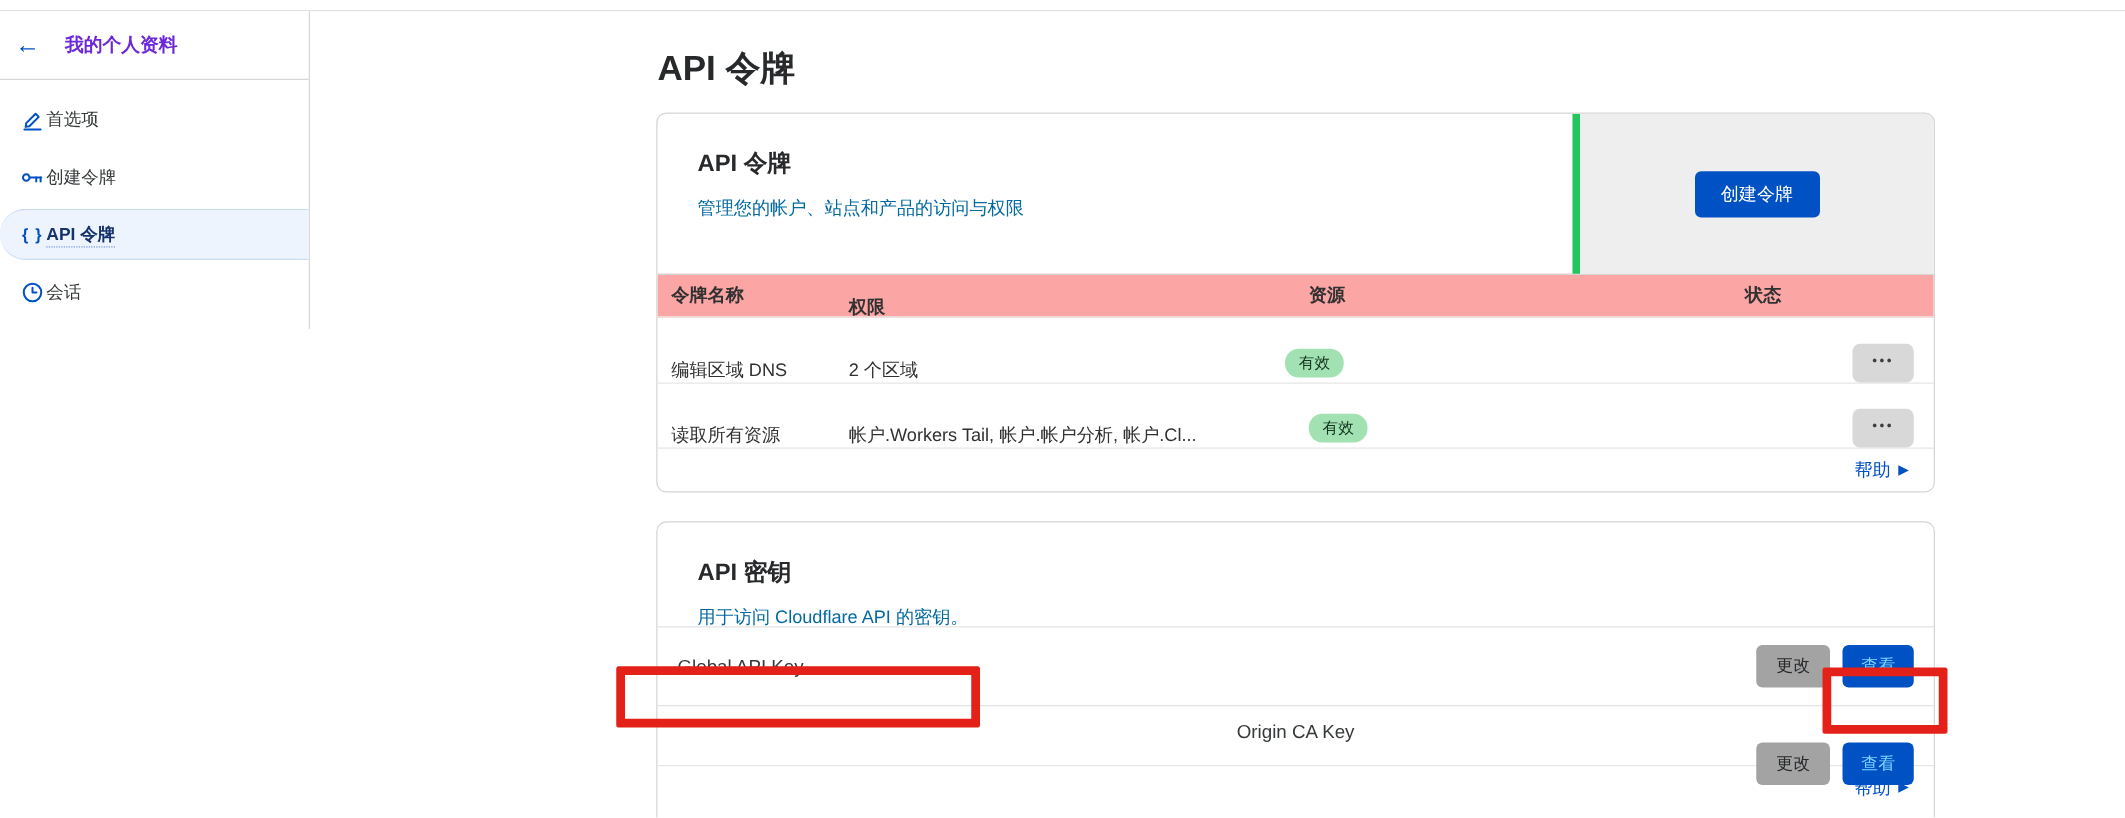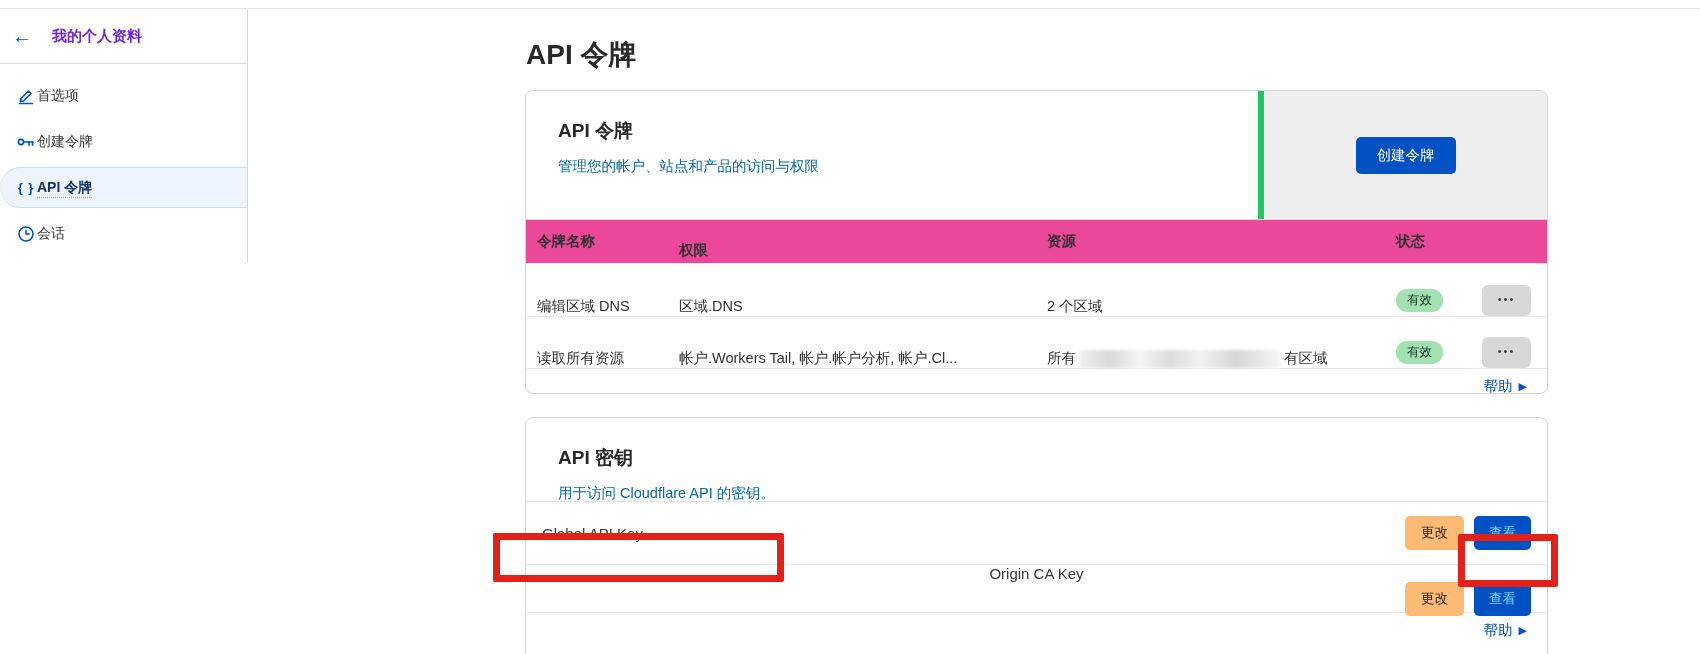--- a/index.html
+++ b/index.html
@@ -32,40 +32,40 @@
   #tokens-card{top:90px;height:304px;}
   #keys-card{top:417px;height:280px;border-radius:8px;}
 
   .card-header{display:flex;height:128px;}
   .card-header .hd-left{flex:1;padding:27px 0 0 32px;box-sizing:border-box;}
   .card-title{font-size:19px;font-weight:bold;color:#27292b;margin:0;}
   .card-desc{font-size:14.5px;color:#0369a1;margin-top:13px;}
   .hd-right{width:289px;background:#eeeeee;border-left:6px solid #22c55e;display:flex;align-items:center;justify-content:center;box-sizing:border-box;}
   .btn-primary{background:#0051c3;color:#ffffff;border:none;border-radius:5px;font-size:14.5px;padding:9px 21px;cursor:pointer;font-family:inherit;}
 
-  .tbl-head{height:45px;background:#ec4899;border-top:1px solid #d5d5d5;border-bottom:1px solid #e9e9e9;display:flex;align-items:center;font-weight:bold;font-size:14.5px;padding-left:11px;box-sizing:border-box;}
+  .tbl-head{height:35px;background:#fca5a5;border-top:1px solid #d5d5d5;border-bottom:1px solid #e9e9e9;display:flex;align-items:center;font-weight:bold;font-size:14.5px;padding-left:11px;box-sizing:border-box;}
   .tbl-row{height:52px;display:flex;align-items:flex-end;font-size:14.5px;padding-left:11px;box-sizing:border-box;}
   .tbl-row + .tbl-row{border-top:1px solid #e6e6e6;}
   .c1{width:142px;}.c2{width:368px;white-space:nowrap;margin-top:17px;}.c3{width:349px;display:flex;align-items:center;white-space:nowrap;}
   .c4{flex:1;display:flex;align-items:center;}
   .badge{background:#a2e2b2;color:#14351f;font-size:12.5px;padding:3px 11px;border-radius:11px;line-height:1.3;}
   .more-btn{margin-left:auto;margin-right:16px;width:49px;height:31px;background:#d8d8d8;border:none;border-radius:6px;color:#3d3d3d;font-size:11px;letter-spacing:2px;cursor:pointer;display:flex;align-items:center;justify-content:center;padding-bottom:4px;font-family:inherit;}
   .redacted{display:inline-block;width:200px;height:18px;margin:0 4px;border-radius:2px;
     background:linear-gradient(90deg,#efefef 0%,#d9d9d9 15%,#f5f5f5 30%,#dcdcdc 45%,#f2f2f2 60%,#d6d6d6 78%,#f6f6f6 100%);
     filter:blur(1.5px);}
   .card-foot{height:35px;border-top:1px solid #e6e6e6;display:flex;align-items:center;justify-content:flex-end;padding-right:20px;box-sizing:border-box;}
   .help-link{color:#0051c3;font-size:14.5px;display:flex;align-items:center;gap:6px;cursor:pointer;text-decoration:none;}
   .help-link .tri{font-size:11px;line-height:1;}
 
-  .key-row{display:flex;align-items:center;padding:0 16px;border-top:1px solid #e3e3e3;box-sizing:border-box;}
+  .key-row{display:flex;align-items:center;padding:12px 16px;border-top:1px solid #e3e3e3;box-sizing:border-box;}
   #global-key-row{height:63px;}
   #origin-key-row{height:48px;flex-direction:column;}
   .key-name{font-size:15px;color:#36393a;}
   .key-actions{margin-left:auto;display:flex;gap:10px;}
-  .btn-gray{background:#fdba74;color:#27292b;border:none;border-radius:5px;font-size:13.5px;padding:8px 16px;cursor:pointer;font-family:inherit;}
+  .btn-gray{background:#a3a3a3;color:#27292b;border:none;border-radius:5px;font-size:13.5px;padding:8px 16px;cursor:pointer;font-family:inherit;}
   .btn-blue{background:#0051c3;color:#7dd3fc;border:none;border-radius:5px;font-size:13.5px;padding:8px 15px;cursor:pointer;font-family:Liberation Mono, monospace;}
   .keys-foot{height:30px;border-top:1px solid #e6e6e6;display:flex;align-items:flex-start;justify-content:flex-end;padding:8px 20px 0 0;box-sizing:border-box;}
 
   
   .annot{position:absolute;border:7px solid #e32119;box-sizing:border-box;pointer-events:none;border-radius:2px;}
   #annot-global{left:493px;top:533px;width:291px;height:49px;}
   #annot-view{left:1458px;top:534px;width:100px;height:53px;}
 </style>
 </head>
 <body>
@@ -133,36 +133,30 @@
 
     <div class="tbl-head">
       <div class="c1">令牌名称</div>
       <div class="c2">权限</div>
       <div class="c3">资源</div>
       <div class="c4">状态</div>
     </div>
 
     <div class="tbl-row">
       <div class="c1">编辑区域 DNS</div>
-      <div class="c2">区域.DNS</div>
       <div class="c3">2 个区域</div>
       <div class="c4">
         <span class="badge">有效</span>
         <button class="more-btn">•••</button>
       </div>
     </div>
 
     <div class="tbl-row">
       <div class="c1">读取所有资源</div>
       <div class="c2">帐户.Workers Tail, 帐户.帐户分析, 帐户.Cl...</div>
-      <div class="c3">
-        <span>所有</span>
-        <span class="redacted"></span>
-        <span>有区域</span>
-      </div>
       <div class="c4">
         <span class="badge">有效</span>
         <button class="more-btn">•••</button>
       </div>
     </div>
 
     <div class="card-foot">
       <a class="help-link">
         <span>帮助</span>
         <span class="tri">▶</span>

